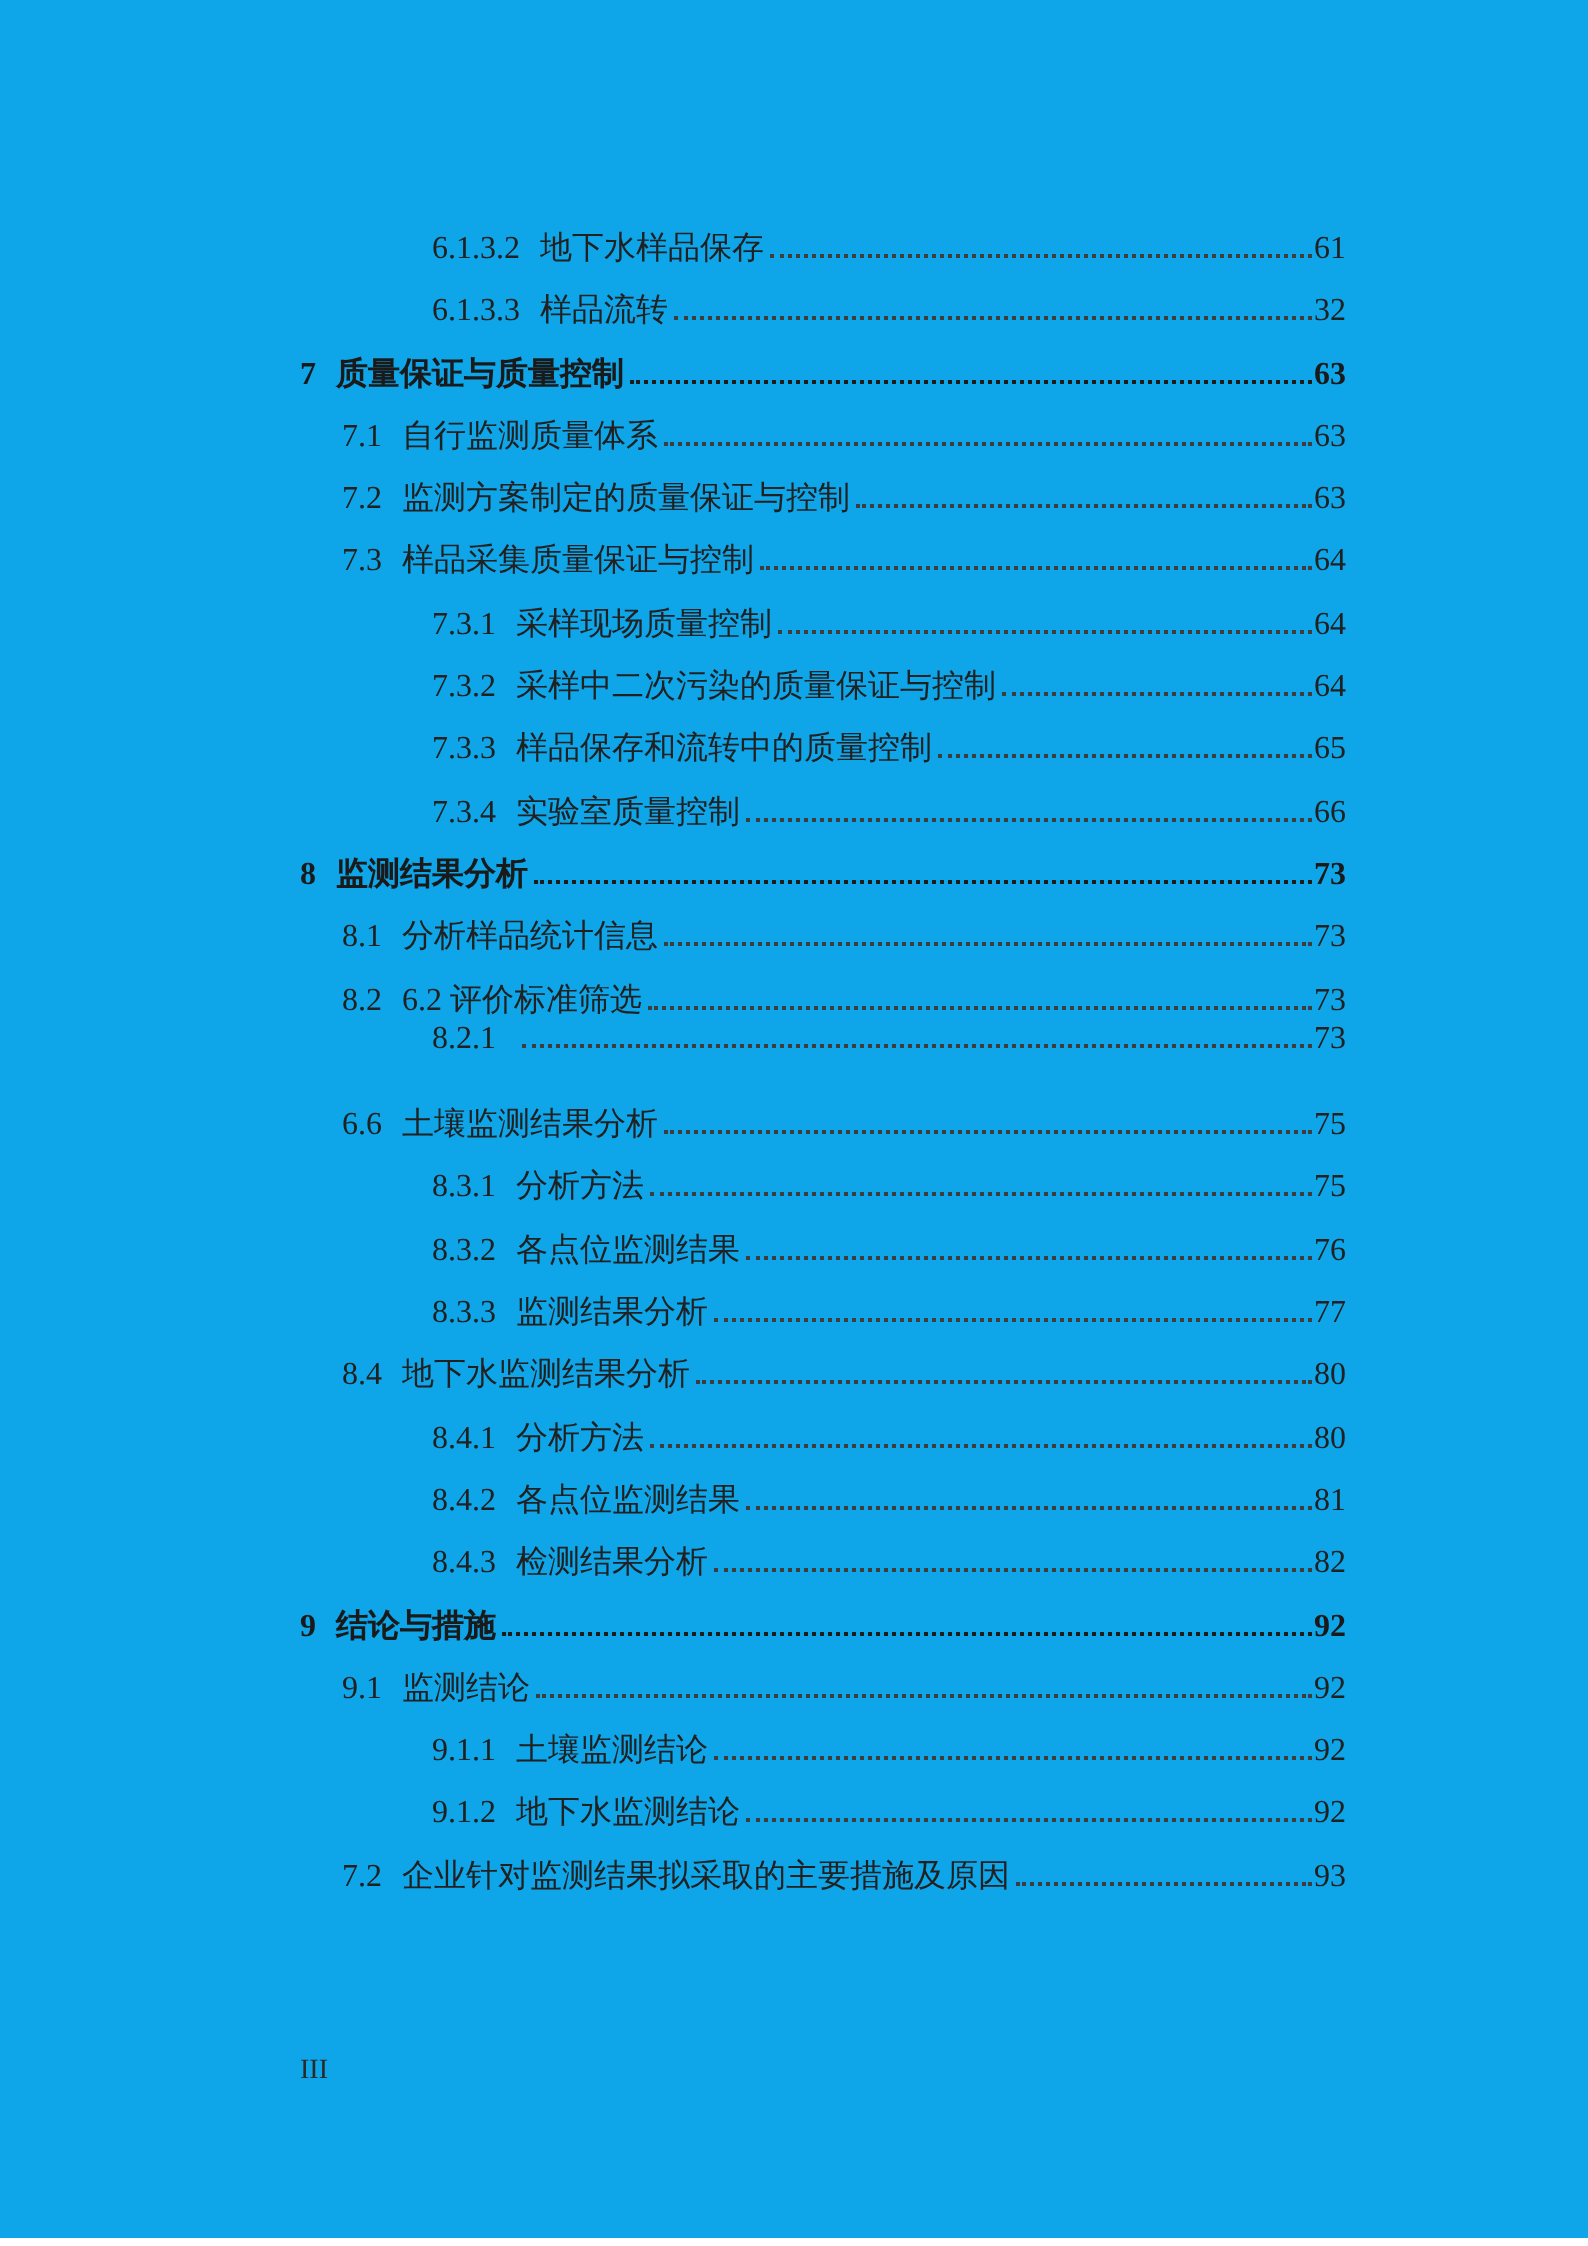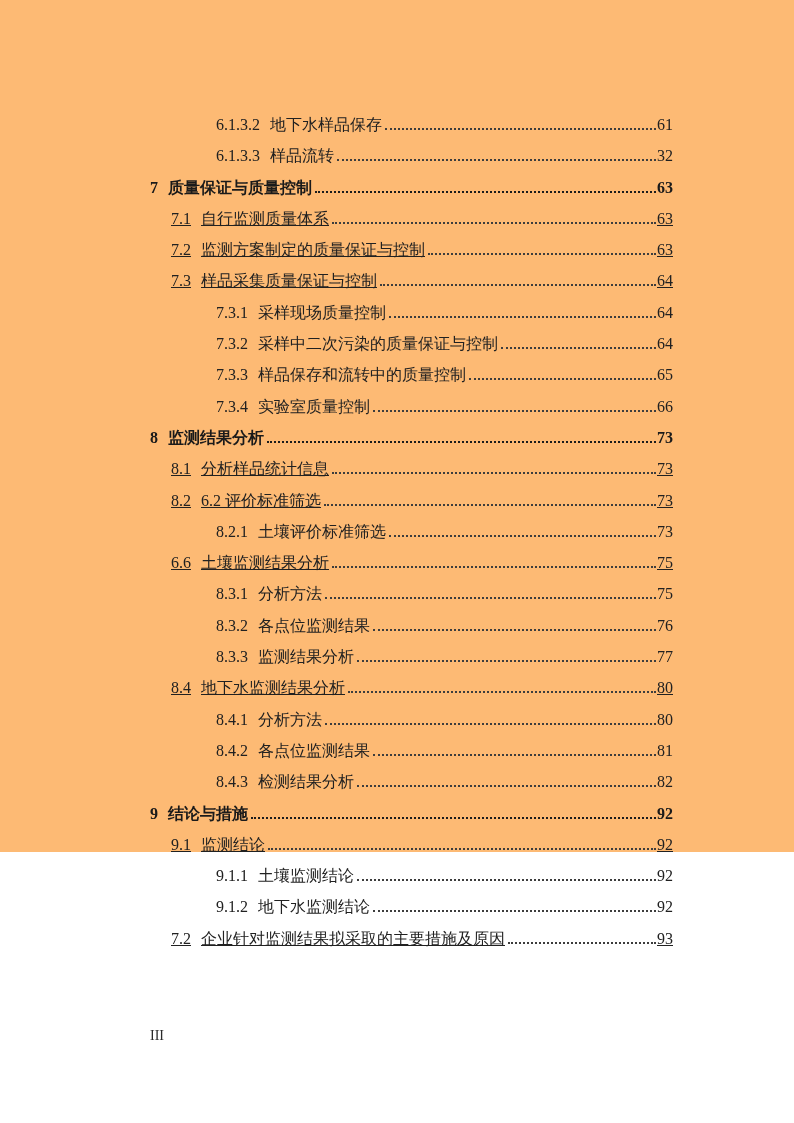--- a/index.html
+++ b/index.html
@@ -11,22 +11,22 @@
   body {
     width: 794px;
     height: 1123px;
     font-family: "Liberation Serif", "DejaVu Serif", serif;
     color: #212121;
     overflow: hidden;
   }
   .doc-page {
     position: relative;
     width: 794px;
-    height: 852px;
-    background: #fdba74;
+    height: 1119px;
+    background: #0ea5e9;
   }
   .toc {
     position: absolute;
     left: 150px;
     top: 97px;
     width: 523px;
   }
   .toc-row {
     display: flex;
     align-items: baseline;
@@ -46,21 +46,21 @@
   .toc-row .leader {
     flex: 1 1 auto;
     height: 0;
     border-bottom: 2px dotted #3d3d3d;
     margin: 0 1px 0 3px;
     min-width: 10px;
   }
   .toc-row .pagenum {
     flex: 0 0 auto;
   }
-  .toc-row.lvl2 { padding-left: 21px; text-decoration: underline; }
+  .toc-row.lvl2 { padding-left: 21px; }
   .toc-row.lvl3 { padding-left: 66px; }
   .toc-row.bold {
     font-weight: 700;
     color: #1a1a1a;
   }
   .toc-row.bold .leader {
     border-bottom: 2.5px dotted #1c1c1c;
   }
   .footer {
     position: absolute;
@@ -150,21 +150,20 @@
     <span class="pagenum">73</span>
   </div>
       <div class="toc-row lvl2">
     <span class="num">8.2</span>
     <span class="title">6.2 评价标准筛选</span>
     <span class="leader"></span>
     <span class="pagenum">73</span>
   </div>
       <div class="toc-row lvl3">
     <span class="num">8.2.1</span>
-    <span class="title">土壤评价标准筛选</span>
     <span class="leader"></span>
     <span class="pagenum">73</span>
   </div>
       <div class="toc-row lvl2">
     <span class="num">6.6</span>
     <span class="title">土壤监测结果分析</span>
     <span class="leader"></span>
     <span class="pagenum">75</span>
   </div>
       <div class="toc-row lvl3">

